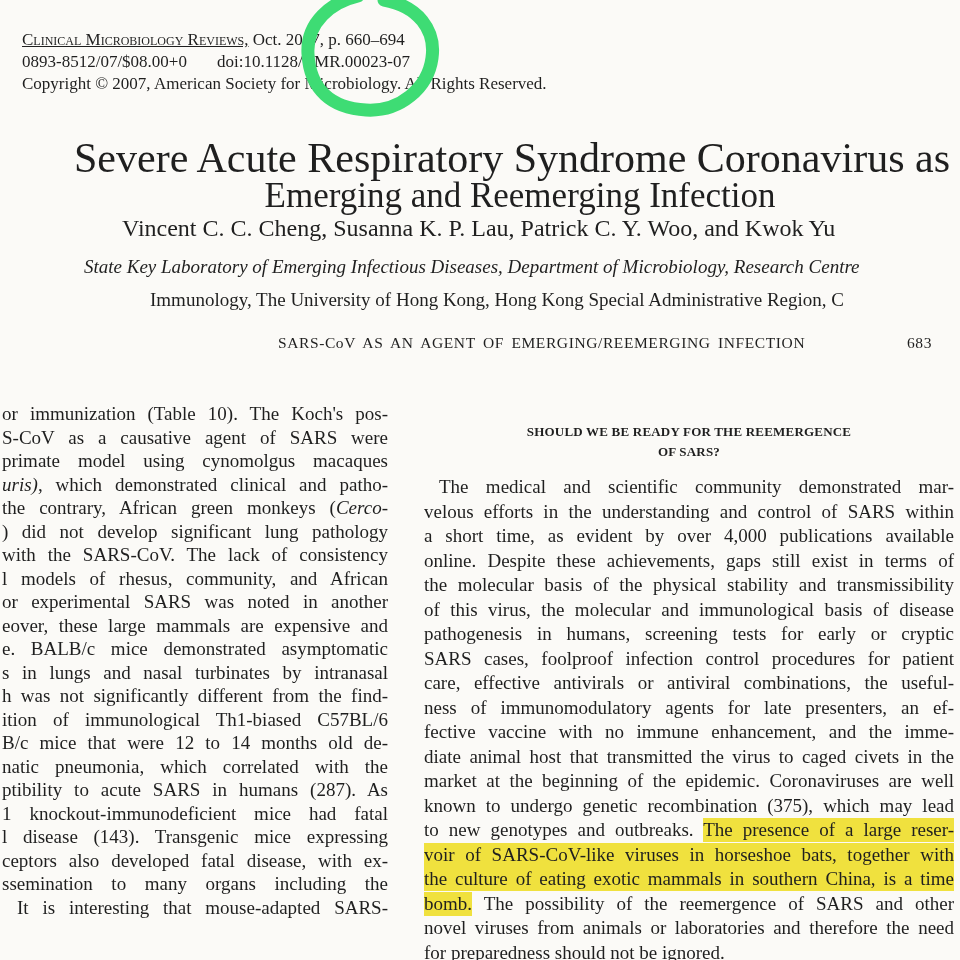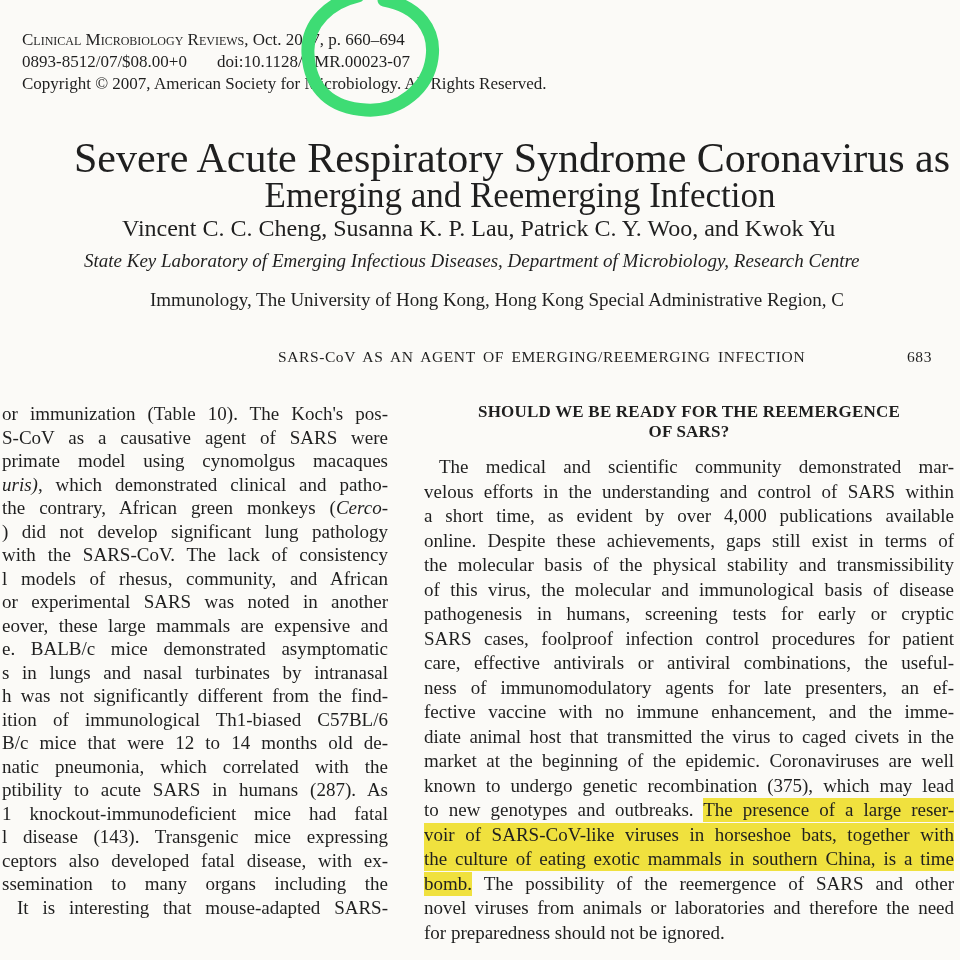--- a/index.html
+++ b/index.html
@@ -5,43 +5,43 @@
   html, body { margin:0; padding:0; overflow:hidden; }
   body {
     width:960px; height:960px; position:relative;
     background:var(--bg,#fbfaf7);
     color:var(--text,#1f1f1f);
     font-family:"Liberation Serif", serif;
   }
 
   
   .header { position:absolute; left:22px; top:29px; font-size:17px; line-height:22px; white-space:nowrap; }
-  .smallcaps { font-variant:small-caps; }
+  .smallcaps { font-variant:small-caps;text-decoration:underline; }
   .doi-gap { margin-left:30px; }
 
   
   .circle-annot { position:absolute; left:288px; top:-10px; pointer-events:none; }
   .circle-annot path { fill:none; stroke:var(--circle,#3edc74); stroke-width:13; stroke-linecap:round; stroke-linejoin:round; }
 
   
   .title-l1 { position:absolute; left:74px; top:134px; font-size:42px; white-space:nowrap; }
   .title-l2 { position:absolute; left:520px; top:176px; transform:translateX(-50%); font-size:35px; white-space:nowrap; }
   .authors  { position:absolute; left:122px; top:215px; font-size:24px; white-space:nowrap; }
-  .affil1   { position:absolute; left:84px;  top:250px; font-size:19px; font-style:italic; white-space:nowrap; }
+  .affil1   { position:absolute; left:84px;  top:256px; font-size:19px; font-style:italic; white-space:nowrap; }
   .affil2   { position:absolute; left:150px; top:289px; font-size:19px; white-space:nowrap; }
 
   
-  .runhead { position:absolute; left:278px; top:348px; width:654px; display:flex; justify-content:space-between; font-size:15.5px; letter-spacing:0.6px; word-spacing:3px; white-space:nowrap; }
+  .runhead { position:absolute; left:278px; top:334px; width:654px; display:flex; justify-content:space-between; font-size:15.5px; letter-spacing:0.6px; word-spacing:3px; white-space:nowrap; }
 
   
   .col { position:absolute; top:402px; font-size:19px; }
   #left-col  { left:2px;  width:386px; line-height:23.5px; }
   #right-col { left:424px; width:530px; line-height:24.5px; }
 
-  .rc-heading { text-align:center; font-weight:bold; font-size:17px; line-height:20px; margin-bottom:13px; letter-spacing:0.2px; }
+  .rc-heading { text-align:center; font-weight:bold; font-size:13px; line-height:20px; margin-bottom:13px; letter-spacing:0.2px;margin-top:20px; }
 
   .bodyline { text-align:justify; text-justify:inter-word; text-align-last:justify; }
   .bodyline.nojust { text-align-last:left; }
   .bodyline.indent { padding-left:15px; }
   .it { font-style:italic; }
   .hl { background:var(--hl,#f0e13e); padding:1px 0 2px 0; }
 </style>
 </head>
 <body>
 

